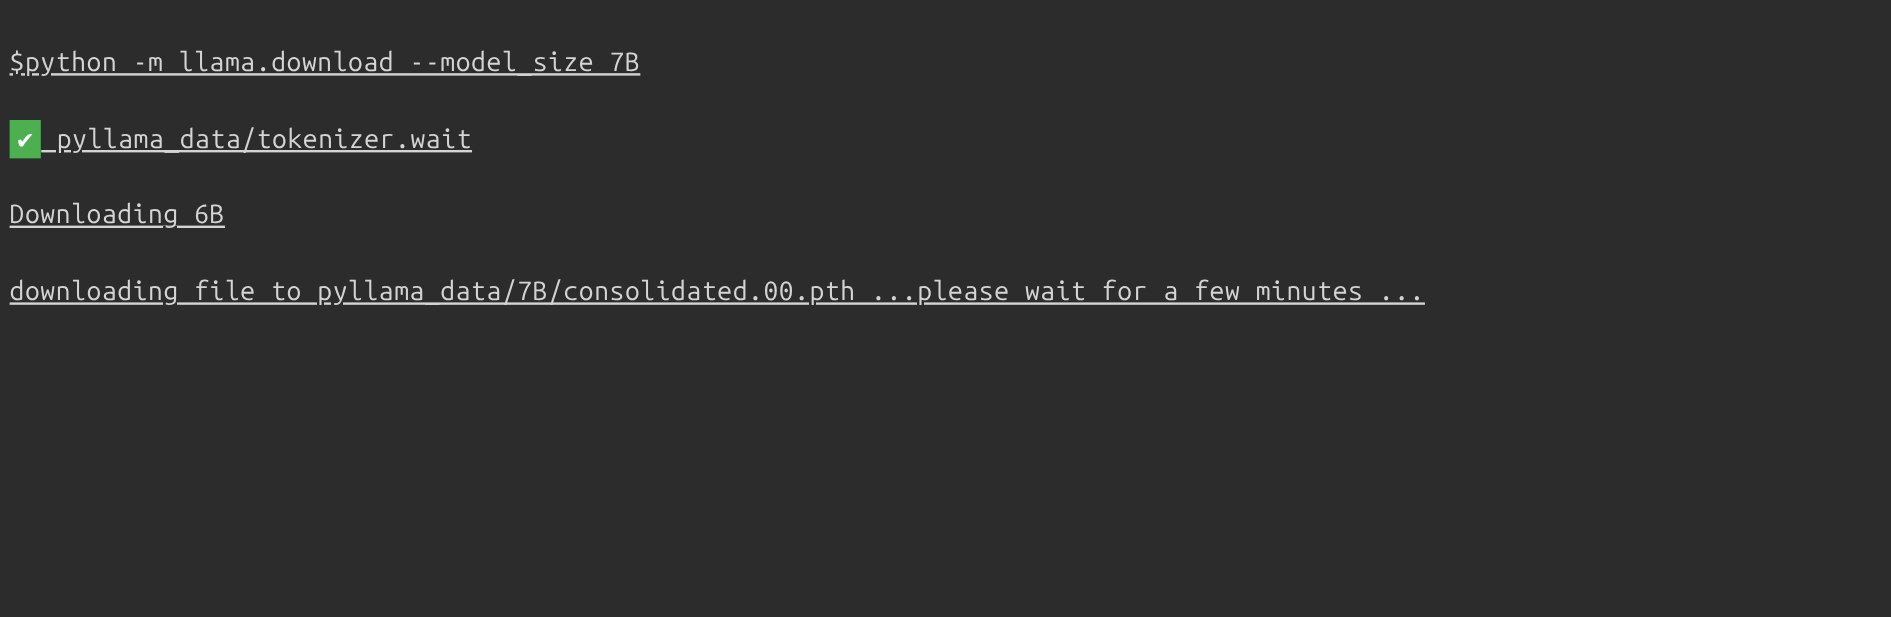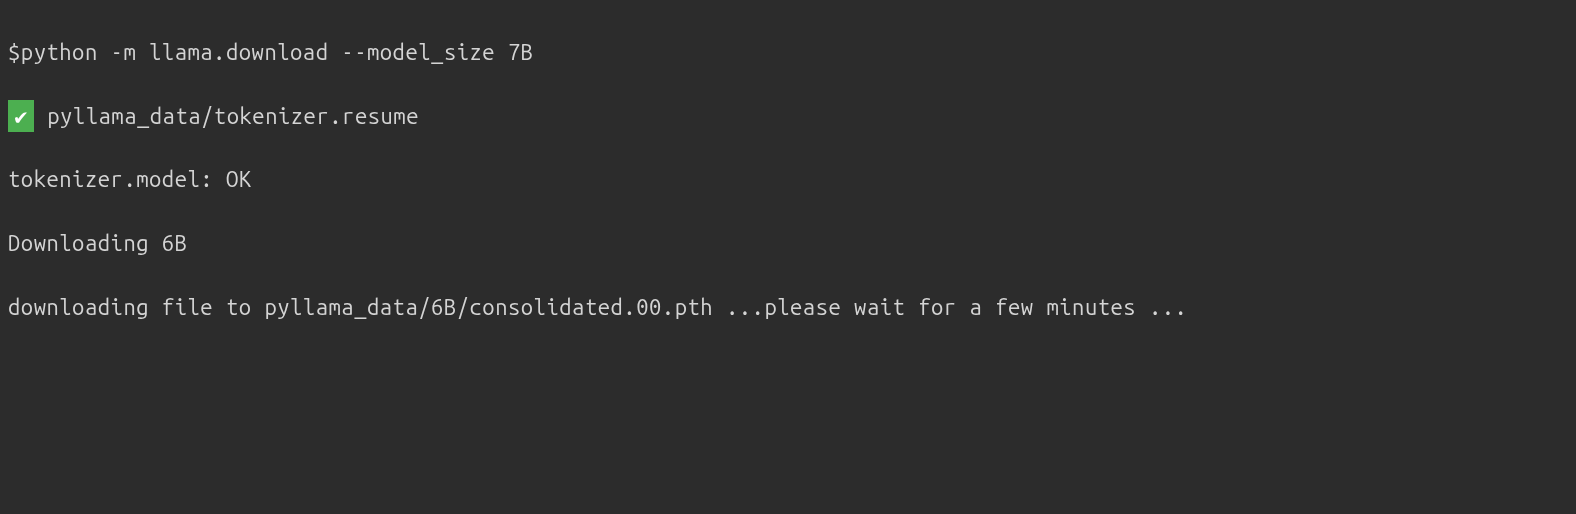--- a/index.html
+++ b/index.html
@@ -18,20 +18,21 @@
       overflow: hidden;
       line-height: 1.45;
       letter-spacing: 0.5px;
     }
     .terminal {
       white-space: pre;
     }
     .line {
       display: block;
       white-space: pre;
+      text-decoration: underline;
     }
     .heart {
       color: #ff0000;
       background: transparent;
       display: inline-block;
       font-style: normal;
     }
     .check {
       background-color: #4caf50;
       color: #ffffff;
@@ -43,23 +44,22 @@
     }
     .check::before {
       content: "✔";
     }
   </style>
 </head>
 <body>
 
 <div class="terminal">
 <span class="line"><span>$python -m llama.download --model_size 7B</span></span>
-<span class="line"><span class="check"></span><span> pyllama_data/tokenizer.resume</span></span>
-<span class="line"><span>tokenizer.model: OK</span></span>
+<span class="line"><span class="check"></span><span> pyllama_data/tokenizer.wait</span></span>
 <span class="line"><span>Downloading 6B</span></span>
-<span class="line"><span>downloading file to pyllama_data/6B/consolidated.00.pth ...please wait for a few minutes ...</span></span>
+<span class="line"><span>downloading file to pyllama_data/7B/consolidated.00.pth ...please wait for a few minutes ...</span></span>
 
 
 
 
 
 
 </div>
 
 </body></html>

